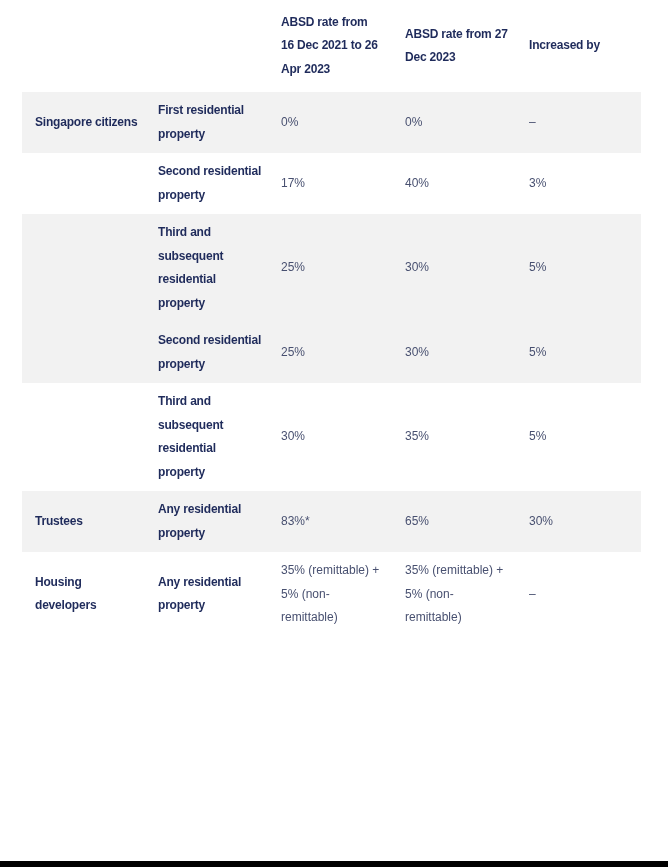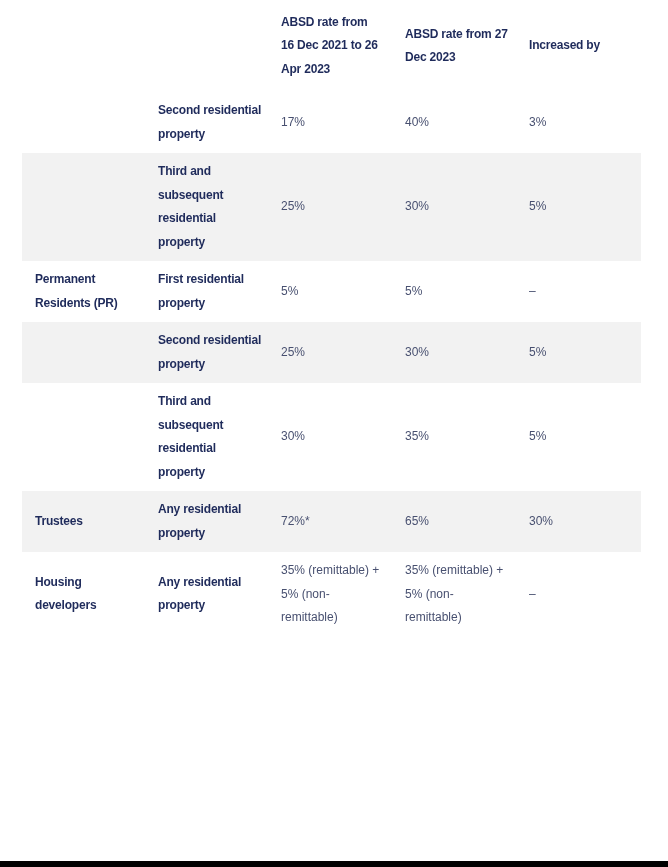--- a/index.html
+++ b/index.html
@@ -90,59 +90,59 @@
     <thead>
       <tr>
         <th class="col-profile"></th>
         <th class="col-property"></th>
         <th class="col-rate-old">ABSD rate from 16 Dec 2021 to 26 Apr 2023</th>
         <th class="col-rate-new">ABSD rate from 27 Dec 2023</th>
         <th class="col-increase">Increased by</th>
       </tr>
     </thead>
     <tbody id="rates-body">
+        <tr class="shaded">
+          <td class="label-cell">Singapore citizens</td>
+          <td class="label-cell">First residential property</td>
+          <td class="value-cell rate-old-cell">0%</td>
+          <td class="value-cell">0%</td>
+          <td class="value-cell">–</td>
+        </tr>
         <tr>
           <td class="label-cell"></td>
           <td class="label-cell">Second residential property</td>
           <td class="value-cell rate-old-cell">17%</td>
           <td class="value-cell">40%</td>
           <td class="value-cell">3%</td>
         </tr>
         <tr class="shaded">
           <td class="label-cell"></td>
           <td class="label-cell">Third and subsequent residential property</td>
           <td class="value-cell rate-old-cell">25%</td>
           <td class="value-cell">30%</td>
           <td class="value-cell">5%</td>
-        </tr>
-        <tr>
-          <td class="label-cell">Permanent Residents (PR)</td>
-          <td class="label-cell">First residential property</td>
-          <td class="value-cell rate-old-cell">5%</td>
-          <td class="value-cell">5%</td>
-          <td class="value-cell">–</td>
         </tr>
         <tr class="shaded">
           <td class="label-cell"></td>
           <td class="label-cell">Second residential property</td>
           <td class="value-cell rate-old-cell">25%</td>
           <td class="value-cell">30%</td>
           <td class="value-cell">5%</td>
         </tr>
         <tr>
           <td class="label-cell"></td>
           <td class="label-cell">Third and subsequent residential property</td>
           <td class="value-cell rate-old-cell">30%</td>
           <td class="value-cell">35%</td>
           <td class="value-cell">5%</td>
         </tr>
         <tr class="shaded">
           <td class="label-cell">Trustees</td>
           <td class="label-cell">Any residential property</td>
-          <td class="value-cell rate-old-cell">72%*</td>
+          <td class="value-cell rate-old-cell">83%*</td>
           <td class="value-cell">65%</td>
           <td class="value-cell">30%</td>
         </tr>
         <tr>
           <td class="label-cell">Housing developers</td>
           <td class="label-cell">Any residential property</td>
           <td class="value-cell rate-old-cell">35% (remittable) + 5% (non-remittable)</td>
           <td class="value-cell">35% (remittable) + 5% (non-remittable)</td>
           <td class="value-cell">–</td>
         </tr>

